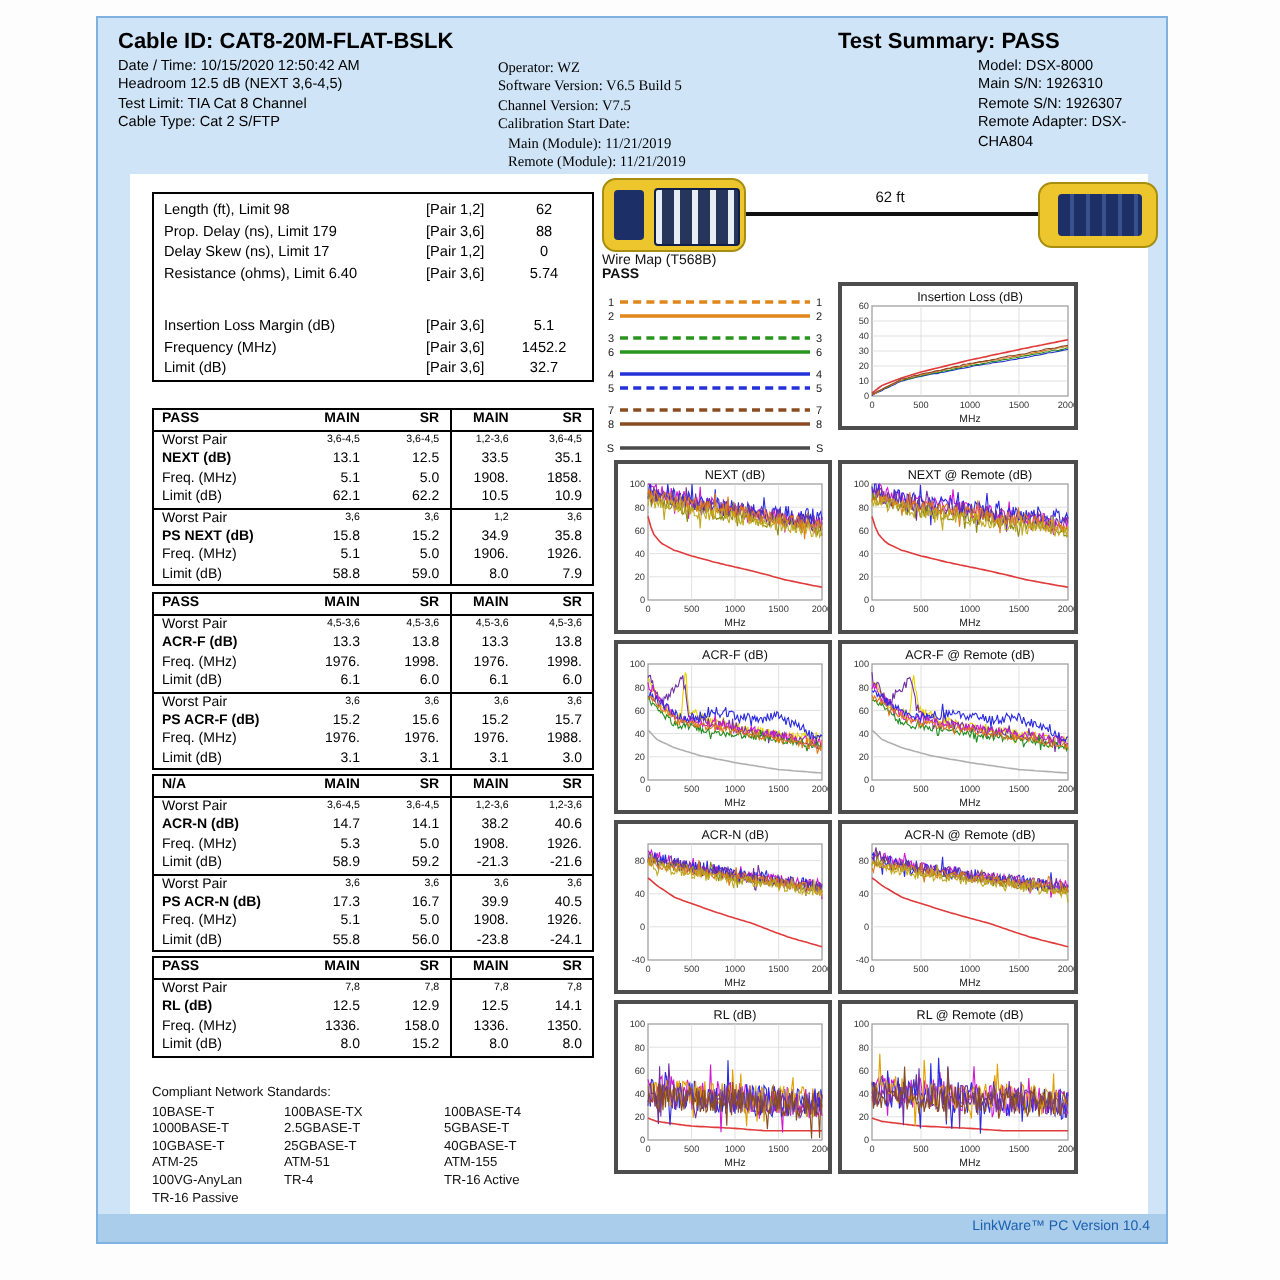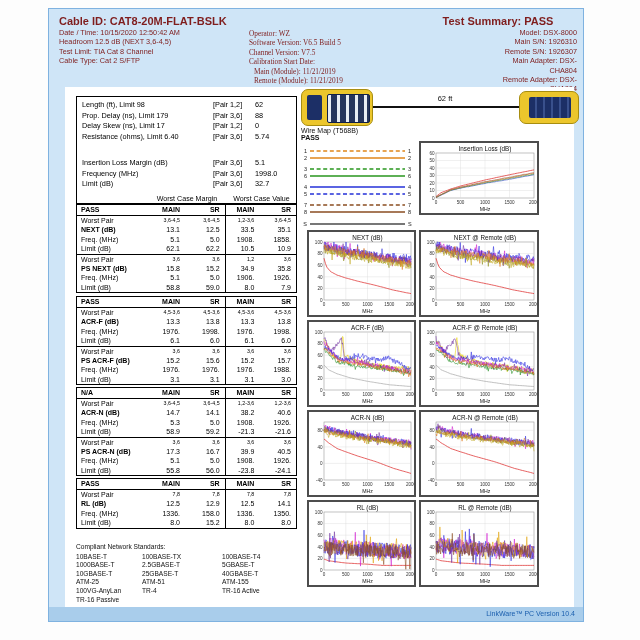--- a/index.html
+++ b/index.html
@@ -1,37 +1,37 @@
 <!DOCTYPE html>
 <html><head>
 <meta charset="utf-8">
 <title>LinkWare Report</title>
 <style>
   html,body{margin:0;padding:0;background:#fdfdfd;font-family:"Liberation Sans",sans-serif;}
   .stage{position:relative;width:640px;height:640px;background:#fdfdfd;overflow:hidden;}
   .page{position:absolute;left:48px;top:8px;width:536px;height:614px;background:#cfe5f7;border:1px solid #7fb2e0;box-sizing:border-box;}
   
-  .hdr{position:absolute;left:10px;top:5px;right:6px;display:flex;color:#7f1d1d;}
+  .hdr{position:absolute;left:10px;top:5px;right:6px;display:flex;color:#000000;}
   .hcol{font-size:7.3px;line-height:9.4px;}
   .hc1{width:190px;}
   .hc2{width:170px;padding-top:15px;box-sizing:border-box;font-family:Liberation Serif, serif;}
   .hc3{flex:1;}
   .htitle{font-size:11px;font-weight:bold;line-height:14px;white-space:nowrap;}
-  .hsum{text-align:center;}
+  .hsum{text-align:left;}
   .h-ind{padding-left:5px;}
-  .hdet{margin-left:70px;text-align:right;}
+  .hdet{margin-left:70px;}
   .bold{font-weight:normal;}
   
   .content{position:absolute;left:16px;top:78px;width:509px;height:521px;background:#fff;}
   
-  .sbox{position:absolute;left:11px;top:9px;width:221px;height:108px;border:1px solid #000;padding-top:3px;box-sizing:border-box;background:#fff;}
+  .sbox{position:absolute;left:11px;top:9px;width:221px;height:95px;border:1px solid #000;padding-top:3px;box-sizing:border-box;background:#fff;}
   .str{display:flex;height:10.5px;line-height:10.5px;font-size:7.3px;}
   .str-name{width:136px;padding-left:5px;box-sizing:border-box;white-space:nowrap;}
   .str-pair{width:42px;}
-  .str-val{flex:1;text-align:left;padding-right:7px;}
+  .str-val{flex:1;text-align:center;padding-right:7px;}
   .str-spacer{height:16px;}
   
   .wch{position:absolute;left:11px;top:108px;width:221px;display:flex;font-size:7.1px;}
   .wch .w1{margin-left:72px;width:78px;text-align:center;}
   .wch .w2{width:71px;text-align:center;}
   
   .rtable{position:absolute;left:11px;width:221px;border:1px solid #000;background:#fff;box-sizing:border-box;}
   .rt0{top:117px;}.rt1{top:209px;}.rt2{top:300px;}.rt3{top:391px;}
   .rrow{display:flex;height:9.4px;line-height:9.4px;font-size:7px;}
   .rhead{border-bottom:1px solid #000;height:10px;line-height:10px;}
@@ -98,21 +98,20 @@
         <div>Calibration Start Date:</div>
         <div class="h-ind">Main (Module): 11/21/2019</div>
         <div class="h-ind">Remote (Module): 11/21/2019</div>
       </div>
       <div class="hcol hc3">
         <div class="htitle hsum">Test Summary: PASS</div>
         <div class="hdet">
           <div>Model: DSX-8000</div>
           <div>Main S/N: 1926310</div>
           <div>Remote S/N: 1926307</div>
-          <div>Main Adapter: DSX-CHA804</div>
           <div>Remote Adapter: DSX-CHA804</div>
         </div>
       </div>
     </div>
 
     <div class="content">
 
       <div class="sbox">
           <div class="str">
             <div class="str-name">Length (ft), Limit 98</div>
@@ -136,33 +135,29 @@
           </div>
           <div class="str-spacer"></div>
           <div class="str">
             <div class="str-name">Insertion Loss Margin (dB)</div>
             <div class="str-pair">[Pair 3,6]</div>
             <div class="str-val">5.1</div>
           </div>
           <div class="str">
             <div class="str-name">Frequency (MHz)</div>
             <div class="str-pair">[Pair 3,6]</div>
-            <div class="str-val">1998.0</div>
+            <div class="str-val">1452.2</div>
           </div>
           <div class="str">
             <div class="str-name">Limit (dB)</div>
             <div class="str-pair">[Pair 3,6]</div>
             <div class="str-val">32.7</div>
           </div>
         </div>
 
-      <div class="wch">
-        <span class="w1">Worst Case Margin</span>
-        <span class="w2">Worst Case Value</span>
-      </div>
 
       <div class="rtable rt0">
           <div class="rrow rhead">
             <div class="rlabel rstat">PASS</div>
             <div class="rcell c0">MAIN</div>
             <div class="rcell c1">SR</div>
             <div class="rcell c2 vdiv">MAIN</div>
             <div class="rcell c3">SR</div>
           </div>
           <div class="rrow">

